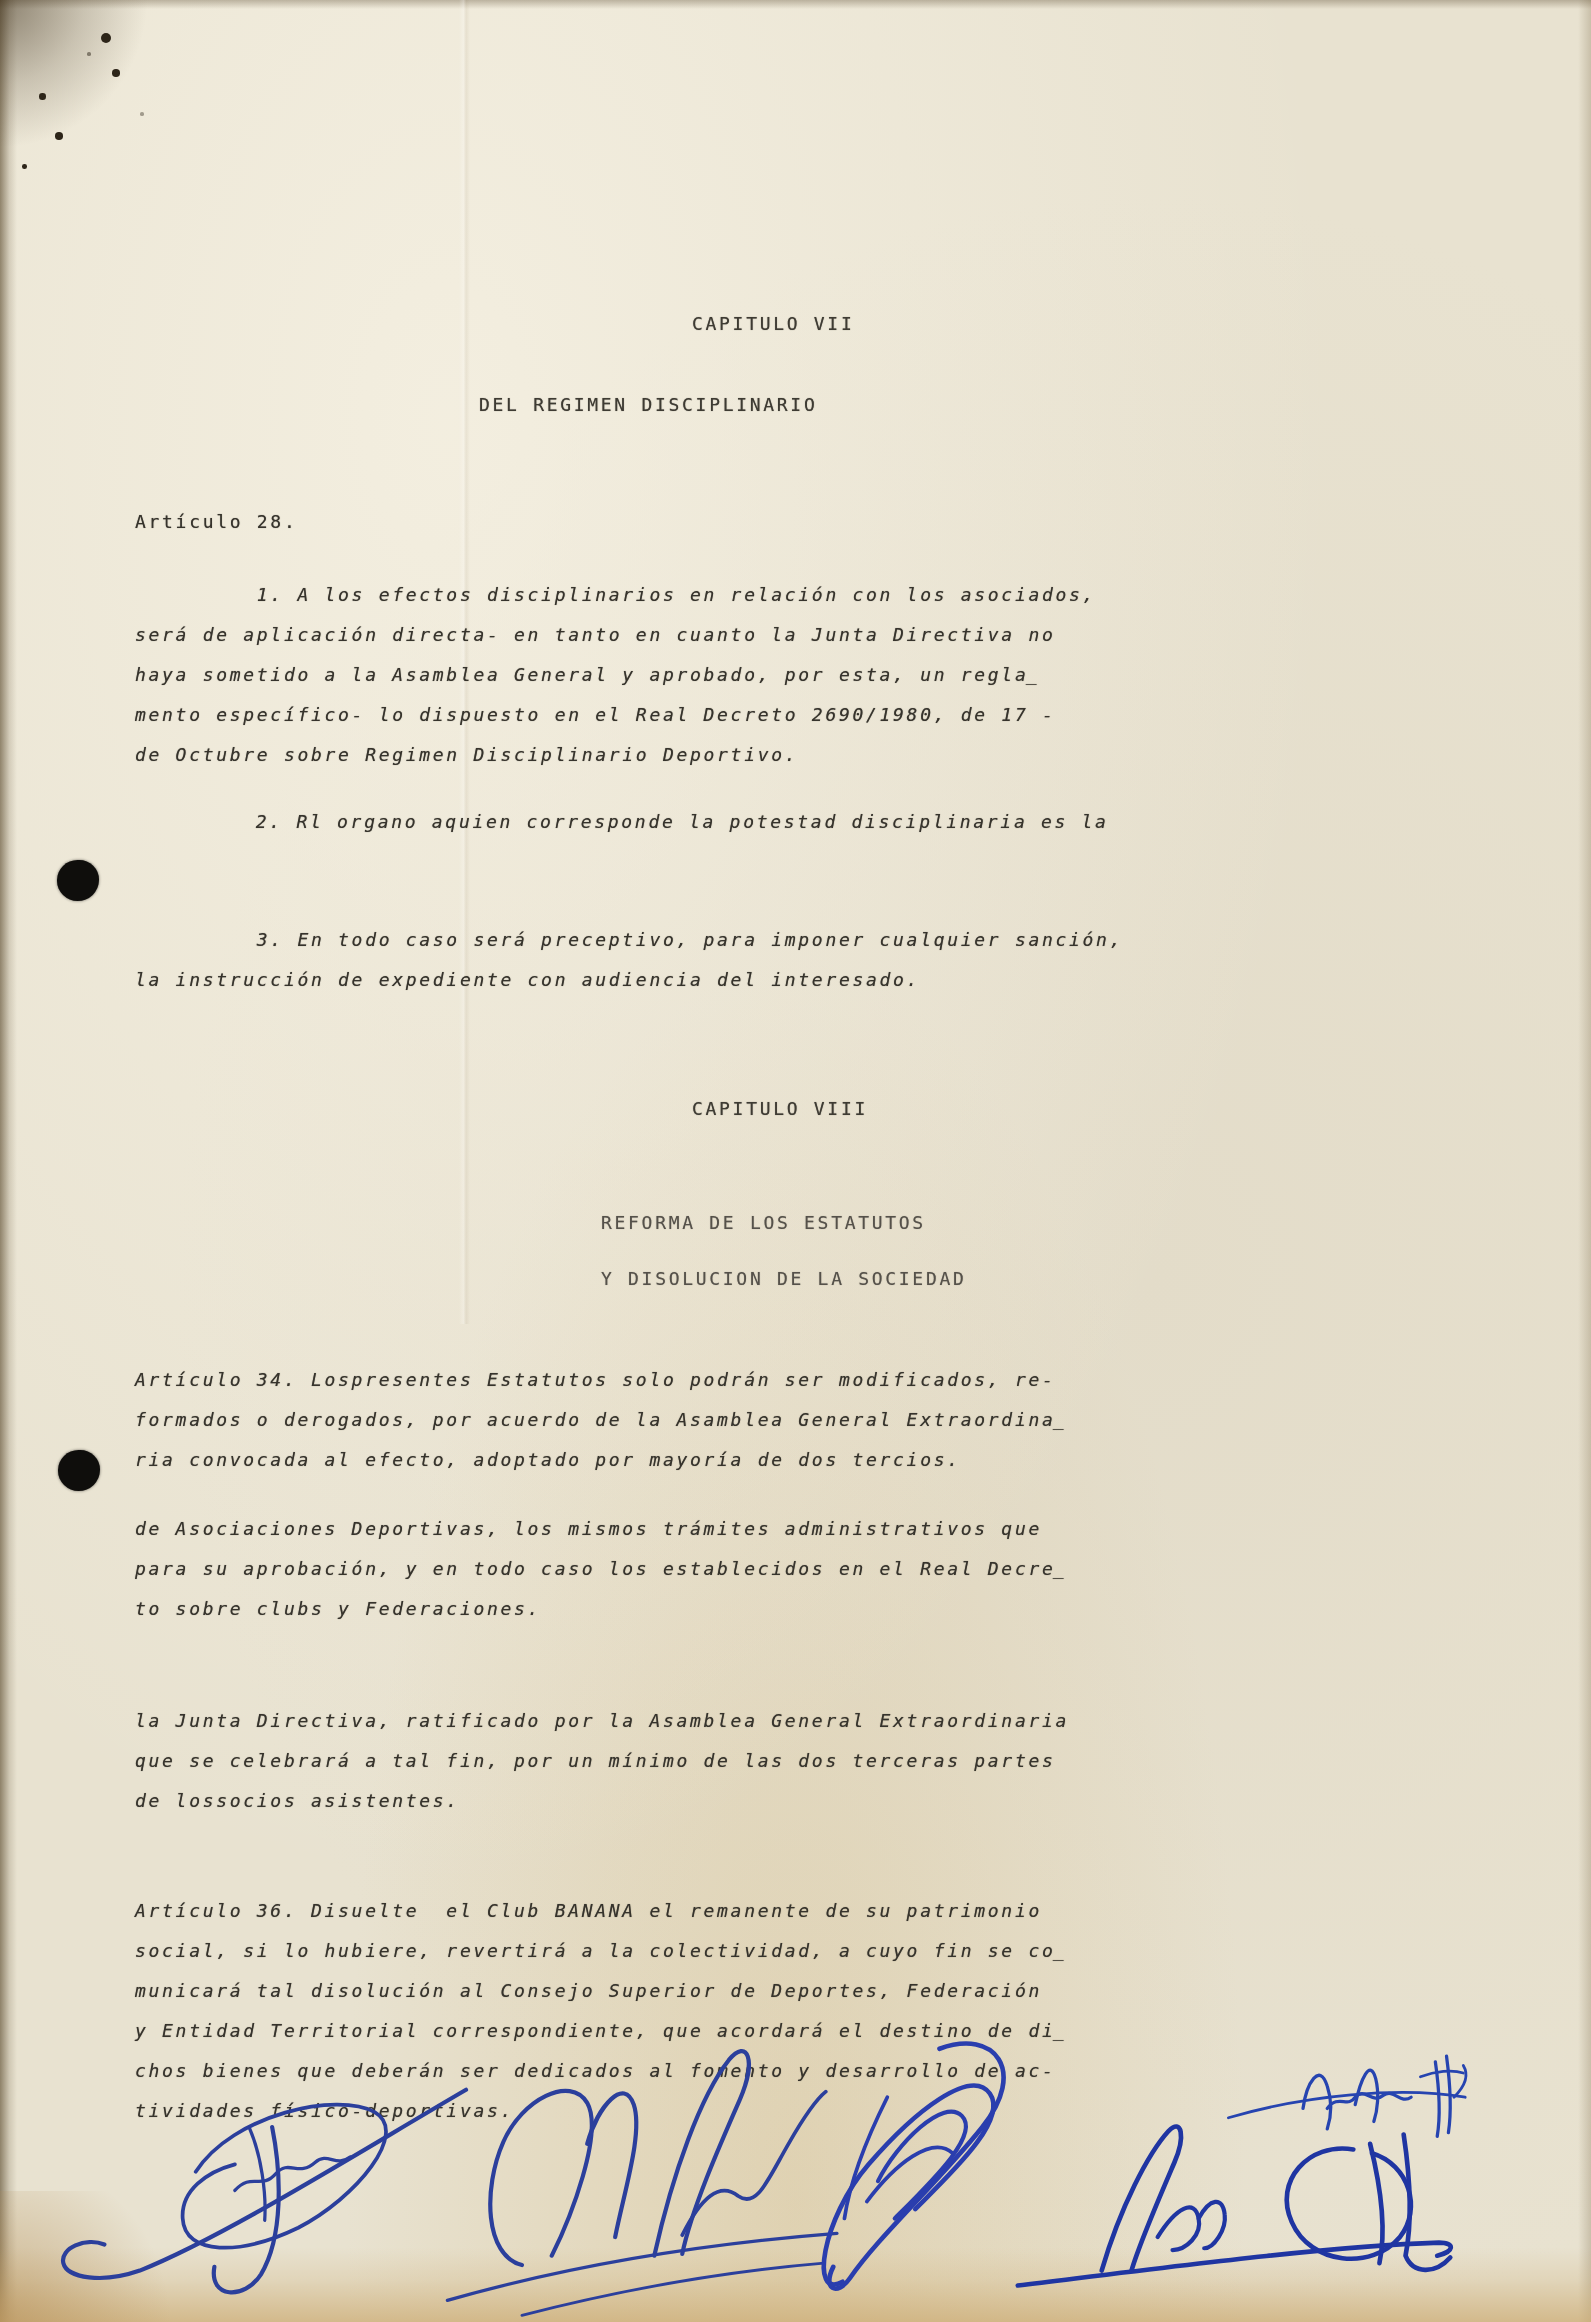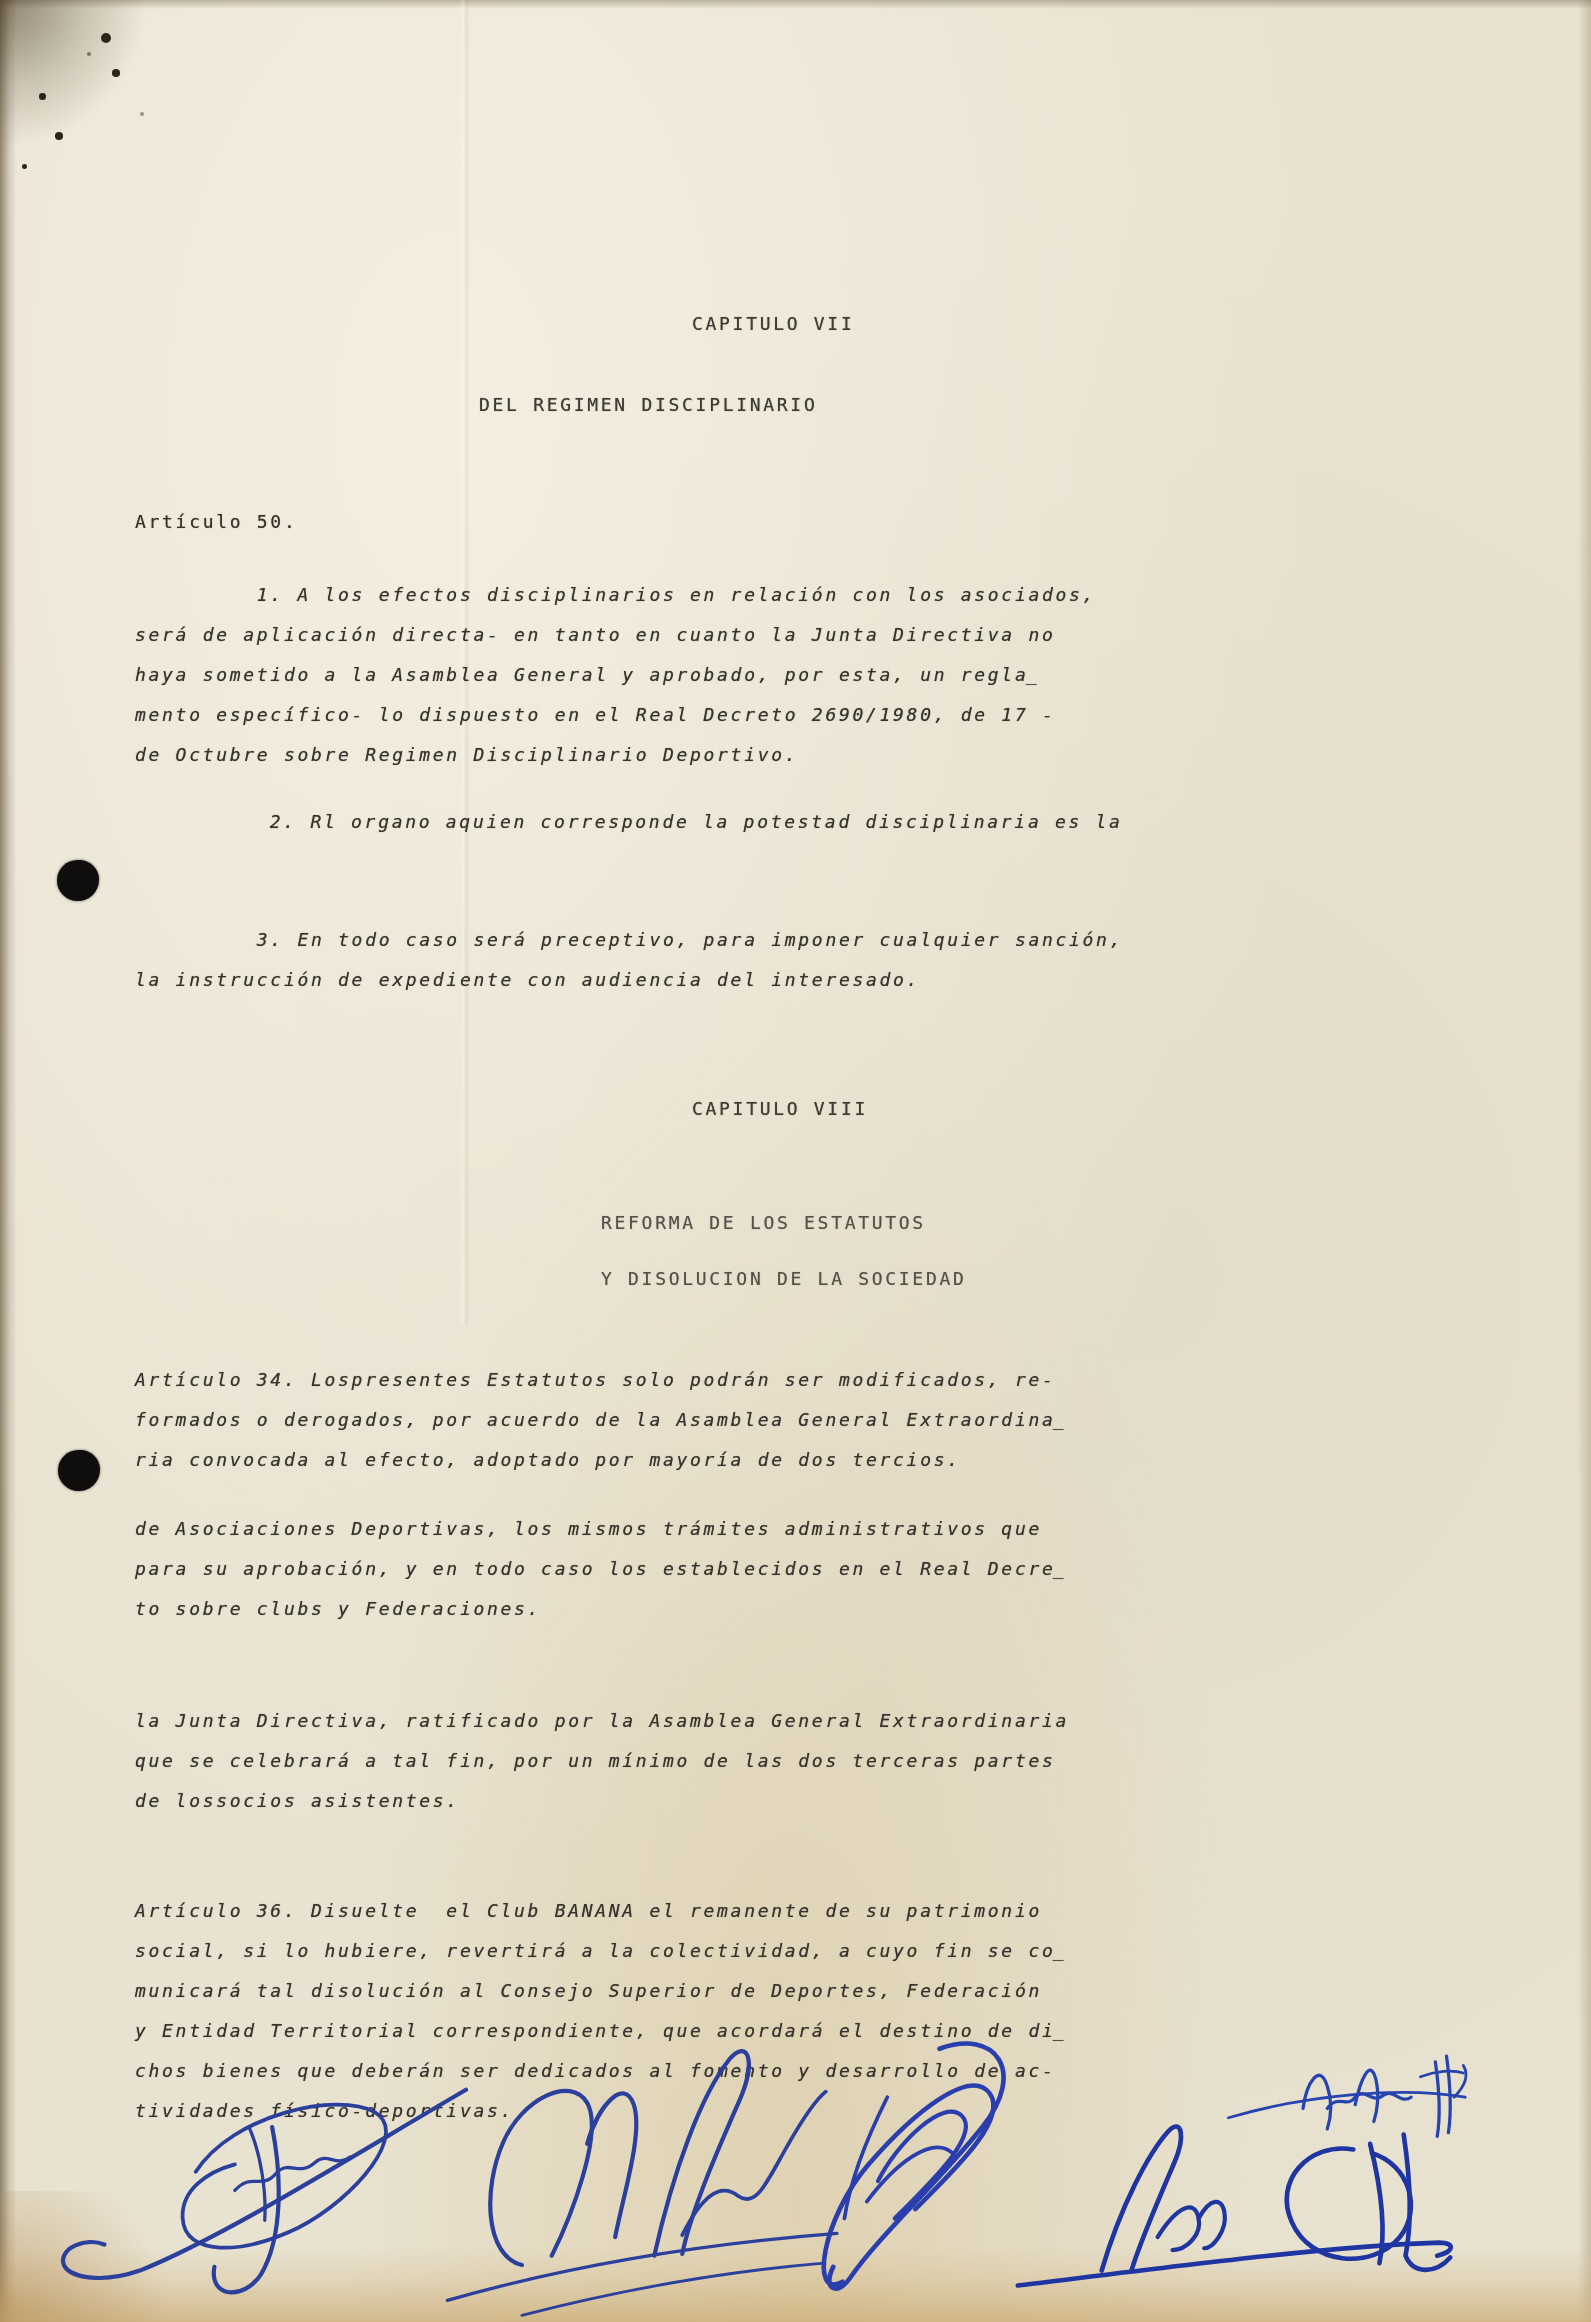--- a/index.html
+++ b/index.html
@@ -70,23 +70,23 @@
   <div class="speck" style="left:55px;top:132px;width:7.5px;height:7.5px;"></div>
   <div class="speck" style="left:22.4px;top:164px;width:4.7px;height:4.7px;"></div>
   <div class="speck" style="left:87px;top:52px;width:3.7px;height:3.7px;opacity:.5;"></div>
   <div class="speck" style="left:140px;top:112px;width:3.7px;height:3.7px;opacity:.4;"></div>
 
   <div class="punch" style="left:57px;top:860px;"></div>
   <div class="punch" style="left:58px;top:1450px;"></div>
 
   <div class="tblock heading" style="left:692px;top:268px;">CAPITULO VII</div>
   <div class="tblock heading" style="left:479px;top:349px;">DEL REGIMEN DISCIPLINARIO</div>
-  <div class="tblock" style="left:135px;top:466px;">Artículo 50.</div>
+  <div class="tblock" style="left:135px;top:466px;">Artículo 28.</div>
   <div class="tblock" style="left:135px;top:539px;"><div class="tline">         1. A los efectos disciplinarios en relación con los asociados,</div><div class="tline">será de aplicación directa- en tanto en cuanto la Junta Directiva no</div><div class="tline">haya sometido a la Asamblea General y aprobado, por esta, un regla̲</div><div class="tline">mento específico- lo dispuesto en el Real Decreto 2690/1980, de 17 -</div><div class="tline">de Octubre sobre Regimen Disciplinario Deportivo.</div></div>
-  <div class="tblock" style="left:148px;top:766px;"><div class="tline">         2. Rl organo aquien corresponde la potestad disciplinaria es la</div></div>
+  <div class="tblock" style="left:134px;top:766px;"><div class="tline">         2. Rl organo aquien corresponde la potestad disciplinaria es la</div></div>
   <div class="tblock" style="left:135px;top:884px;"><div class="tline">         3. En todo caso será preceptivo, para imponer cualquier sanción,</div><div class="tline">la instrucción de expediente con audiencia del interesado.</div></div>
 
   <div class="tblock heading" style="left:692px;top:1053px;">CAPITULO VIII</div>
   <div class="tblock faded" style="left:601px;top:1167px;">REFORMA DE LOS ESTATUTOS</div>
   <div class="tblock faded" style="left:601px;top:1223px;">Y DISOLUCION DE LA SOCIEDAD</div>
 
   <div class="tblock" style="left:135px;top:1324px;"><div class="tline">Artículo 34. Lospresentes Estatutos solo podrán ser modificados, re-</div><div class="tline">formados o derogados, por acuerdo de la Asamblea General Extraordina̲</div><div class="tline">ria convocada al efecto, adoptado por mayoría de dos tercios.</div></div>
   <div class="tblock" style="left:135px;top:1473px;"><div class="tline">de Asociaciones Deportivas, los mismos trámites administrativos que</div><div class="tline">para su aprobación, y en todo caso los establecidos en el Real Decre̲</div><div class="tline">to sobre clubs y Federaciones.</div></div>
   <div class="tblock" style="left:135px;top:1665px;"><div class="tline">la Junta Directiva, ratificado por la Asamblea General Extraordinaria</div><div class="tline">que se celebrará a tal fin, por un mínimo de las dos terceras partes</div><div class="tline">de lossocios asistentes.</div></div>
   <div class="tblock" style="left:135px;top:1855px;"><div class="tline">Artículo 36. Disuelte  el Club BANANA el remanente de su patrimonio</div><div class="tline">social, si lo hubiere, revertirá a la colectividad, a cuyo fin se co̲</div><div class="tline">municará tal disolución al Consejo Superior de Deportes, Federación</div><div class="tline">y Entidad Territorial correspondiente, que acordará el destino de di̲</div><div class="tline">chos bienes que deberán ser dedicados al fomento y desarrollo de ac-</div><div class="tline">tividades físico-deportivas.</div></div>

